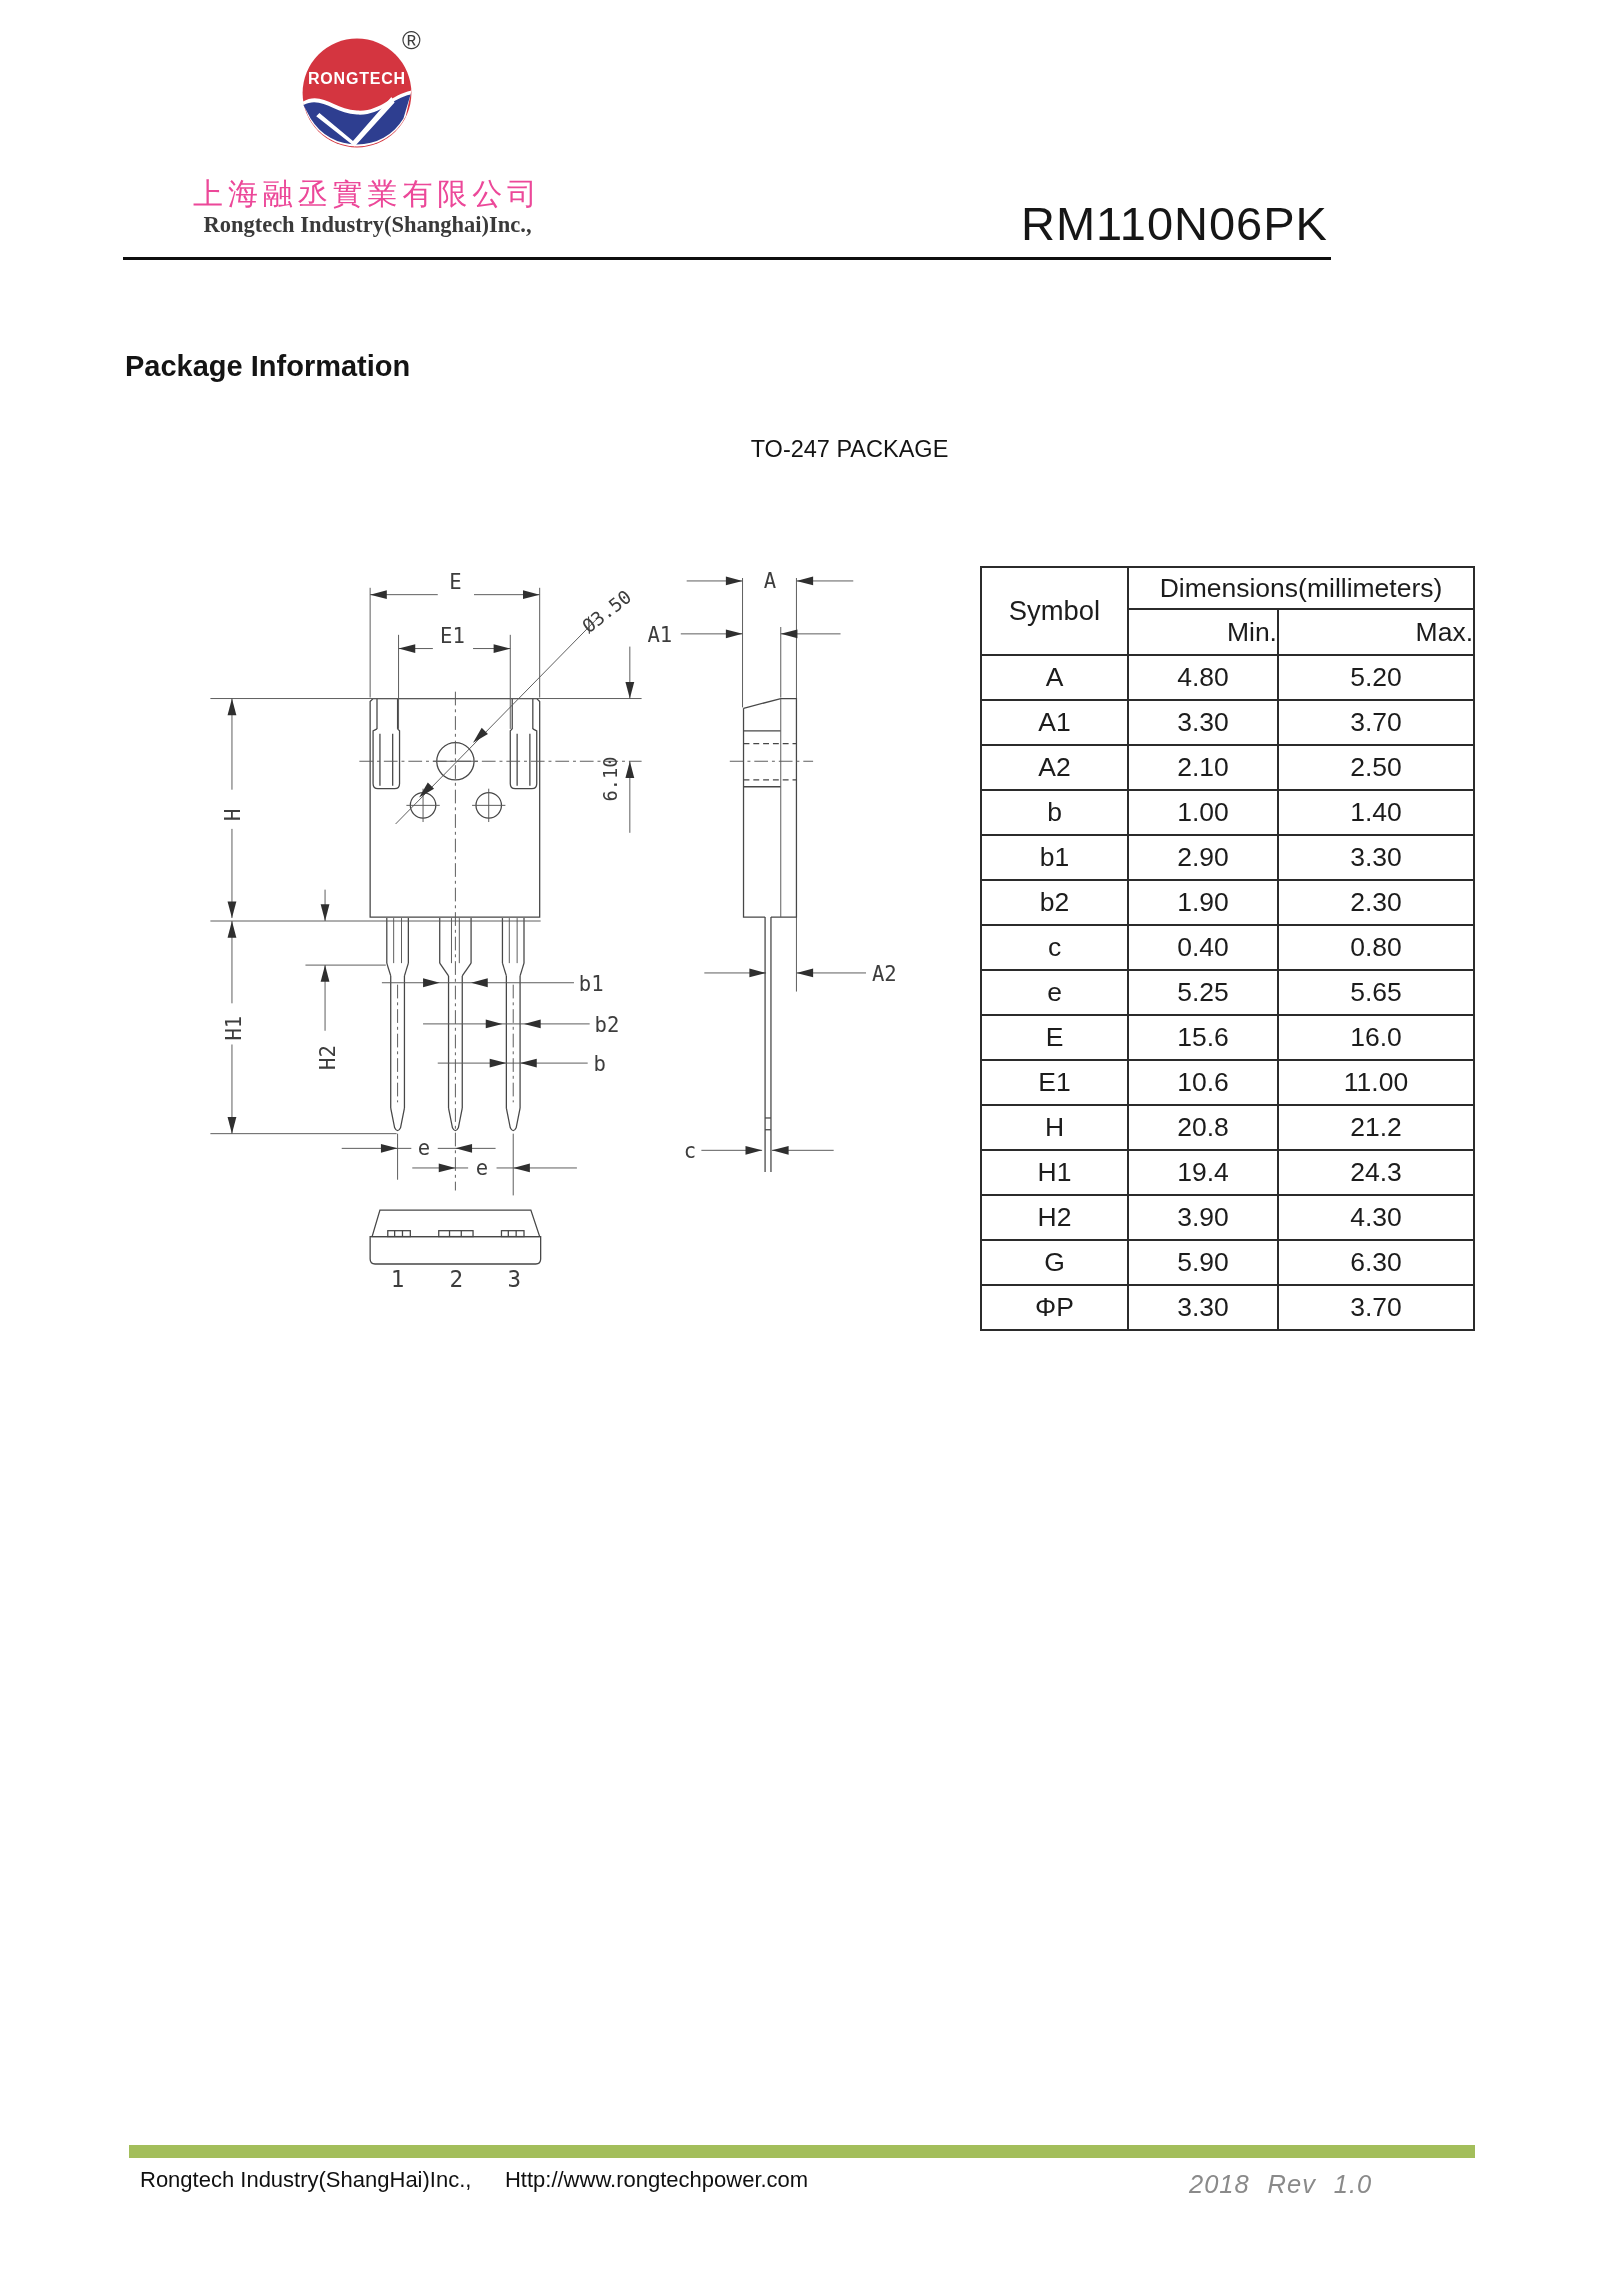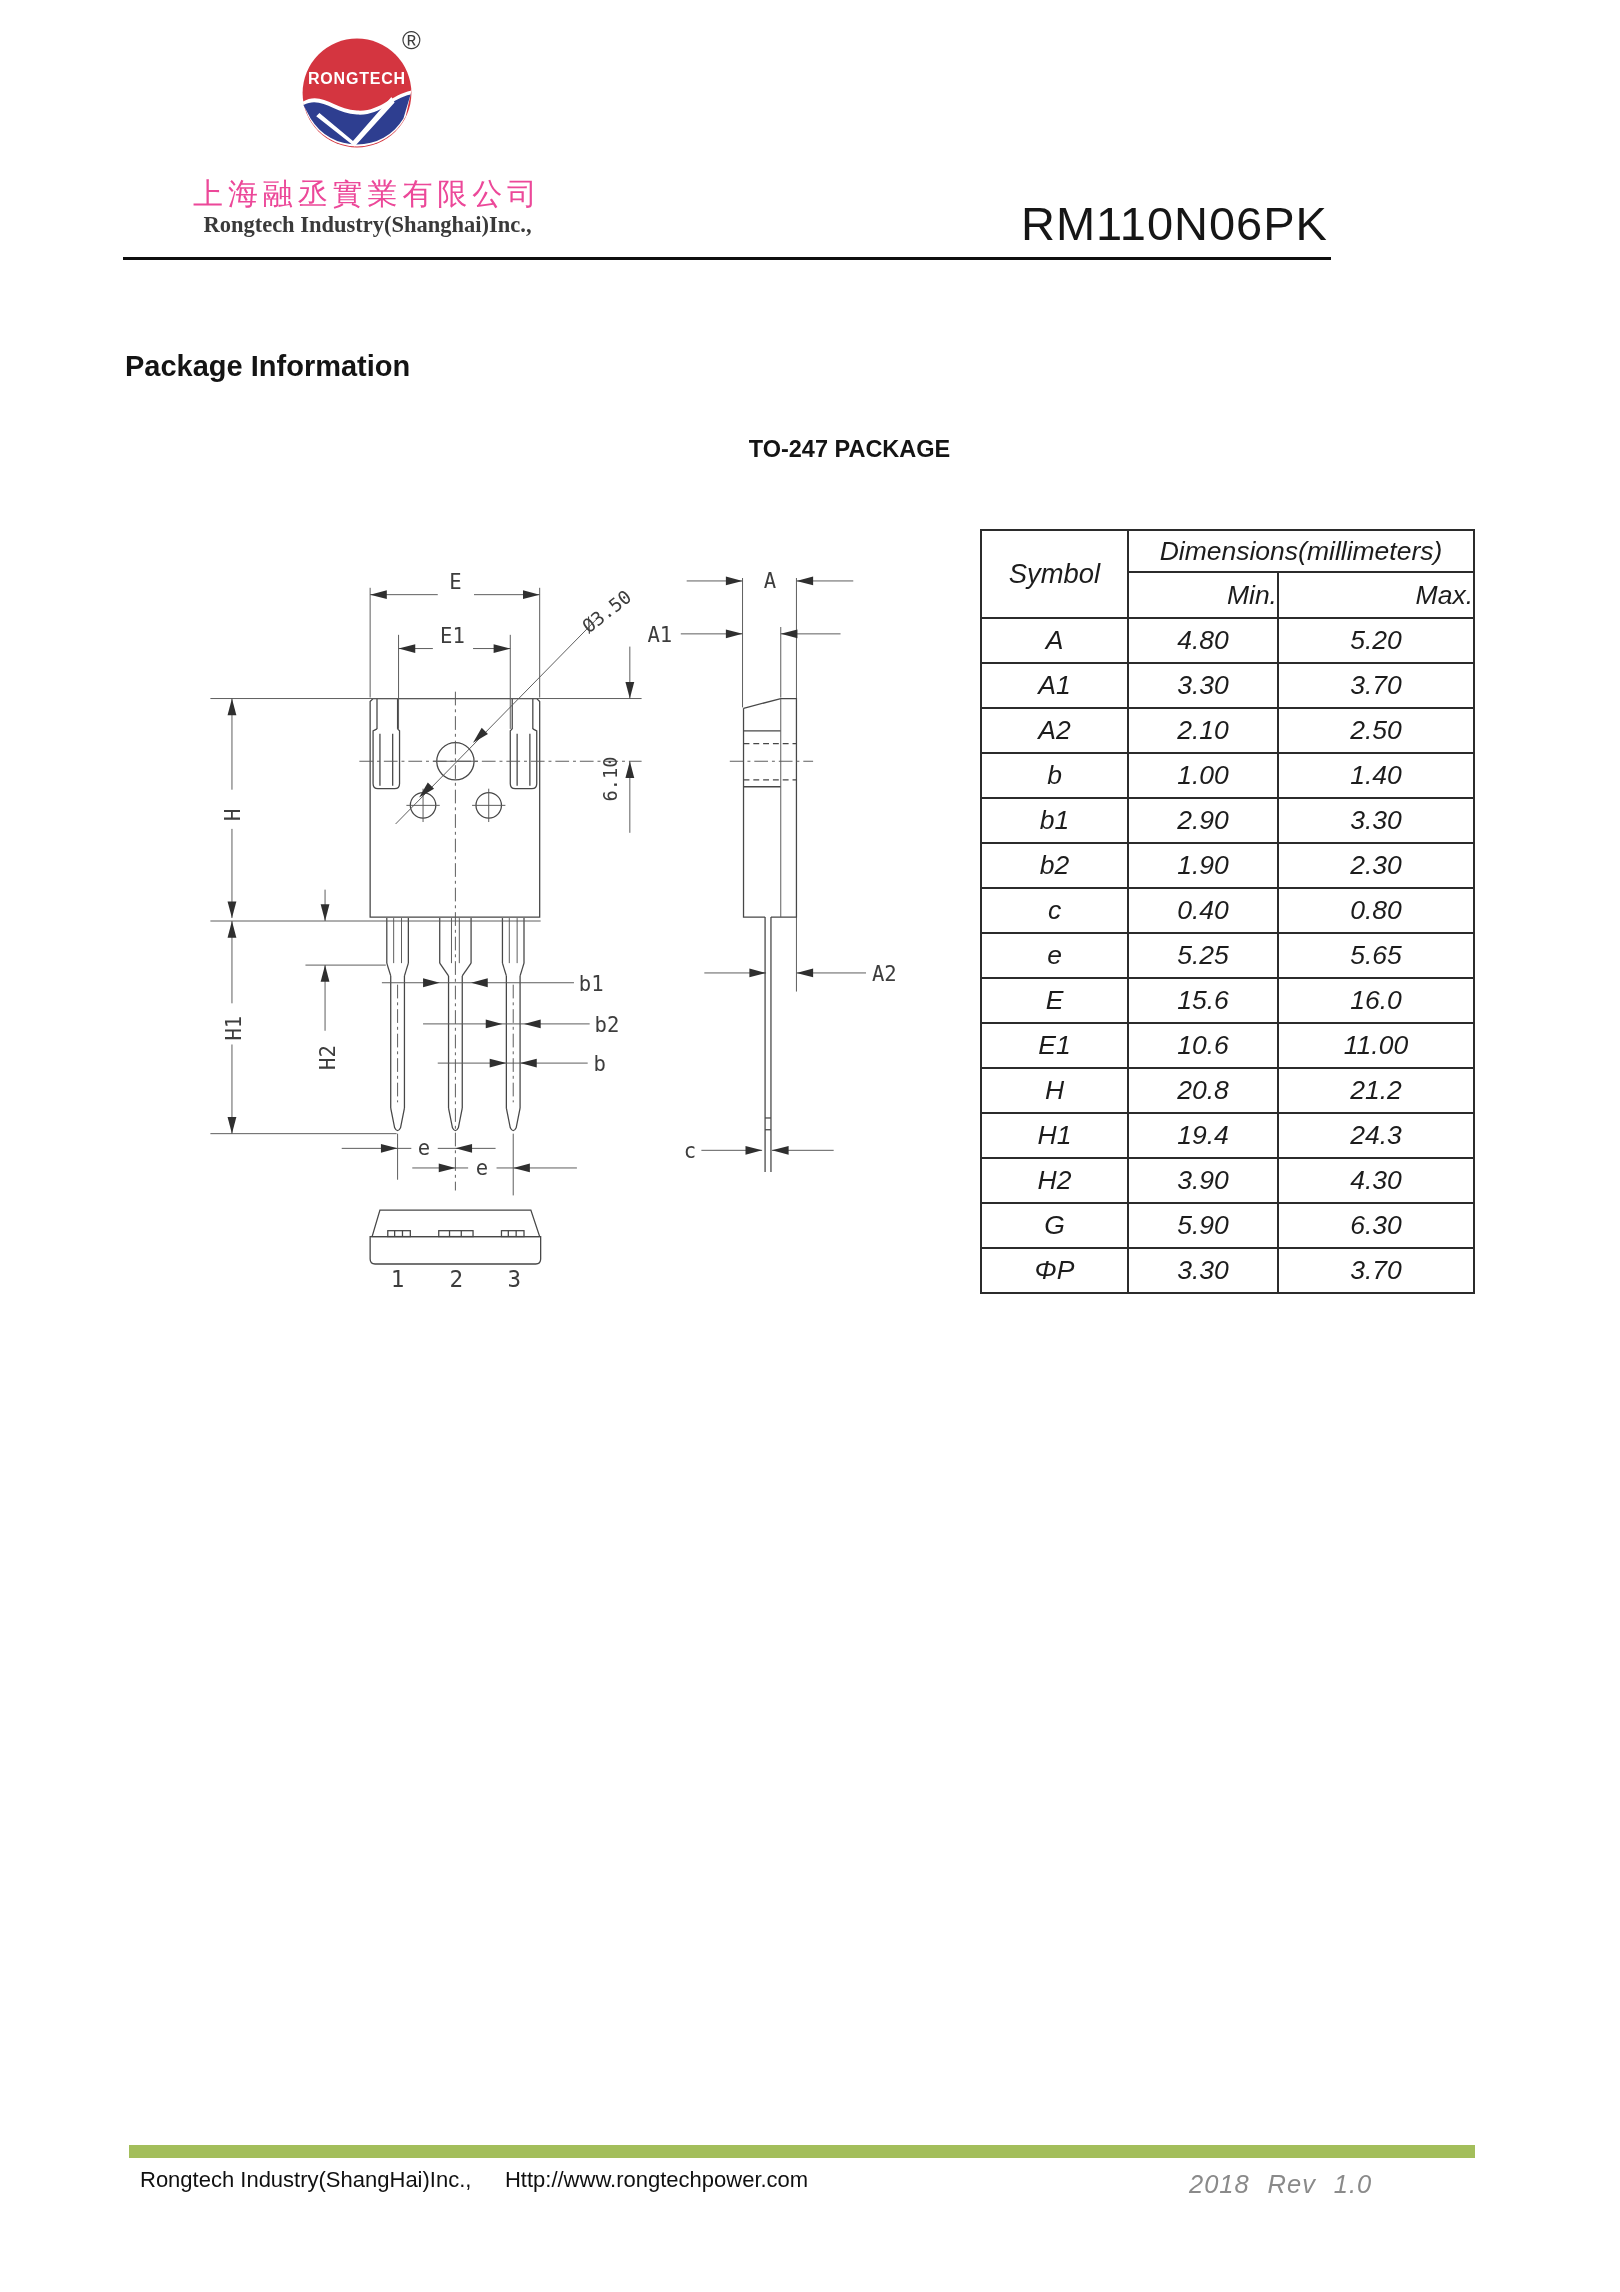--- a/index.html
+++ b/index.html
@@ -12,24 +12,24 @@
   
   .reg-mark{left:402px;top:25.5px;font-size:25.5px;color:#3c3c3c;}
   .company-cn{left:152px;top:174px;width:431px;text-align:center;font-size:30px;
     letter-spacing:4.9px;color:#ec4899;font-family:"DejaVu Sans",sans-serif;white-space:nowrap;}
   .company-en{left:152px;top:212px;width:431px;text-align:center;font-size:22.5px;font-weight:bold;
     color:#3a3a3a;font-family:"Liberation Serif",serif;white-space:nowrap;}
   .part-number{left:1021px;top:196px;font-size:47px;color:#161616;letter-spacing:1px;}
   .header-rule{left:123px;top:257px;width:1208px;height:2.9px;background:#0e0e0e;}
 
   .section-title{left:125px;top:310px;font-size:29px;font-weight:bold;color:#141414;margin-top:40px;}
-  .drawing-title{left:686px;top:436px;width:327px;text-align:center;font-size:23.5px;font-weight:bold;color:#141414;}
+  .drawing-title{left:686px;top:436px;width:327px;text-align:center;font-size:23.5px;font-weight:normal;color:#141414;}
 
   
-  .dim-table-wrap{left:980px;top:529px;font-style:italic;}
+  .dim-table-wrap{left:980px;top:566px;}
   table.dims{border-collapse:collapse;table-layout:fixed;width:493px;background:#fff;}
   table.dims th,table.dims td{
     border:2px solid #2b2b2b;text-align:center;vertical-align:middle;
     font-size:26.5px;font-weight:normal;padding:0;color:#1c1c1c;
   }
   table.dims .col-sym{width:147px;}
   table.dims .col-min{width:150px;}
   table.dims .col-max{width:196px;}
   table.dims thead tr.r1 th{height:40px;}
   table.dims thead tr.r2 th{height:44px;text-align:right;}

